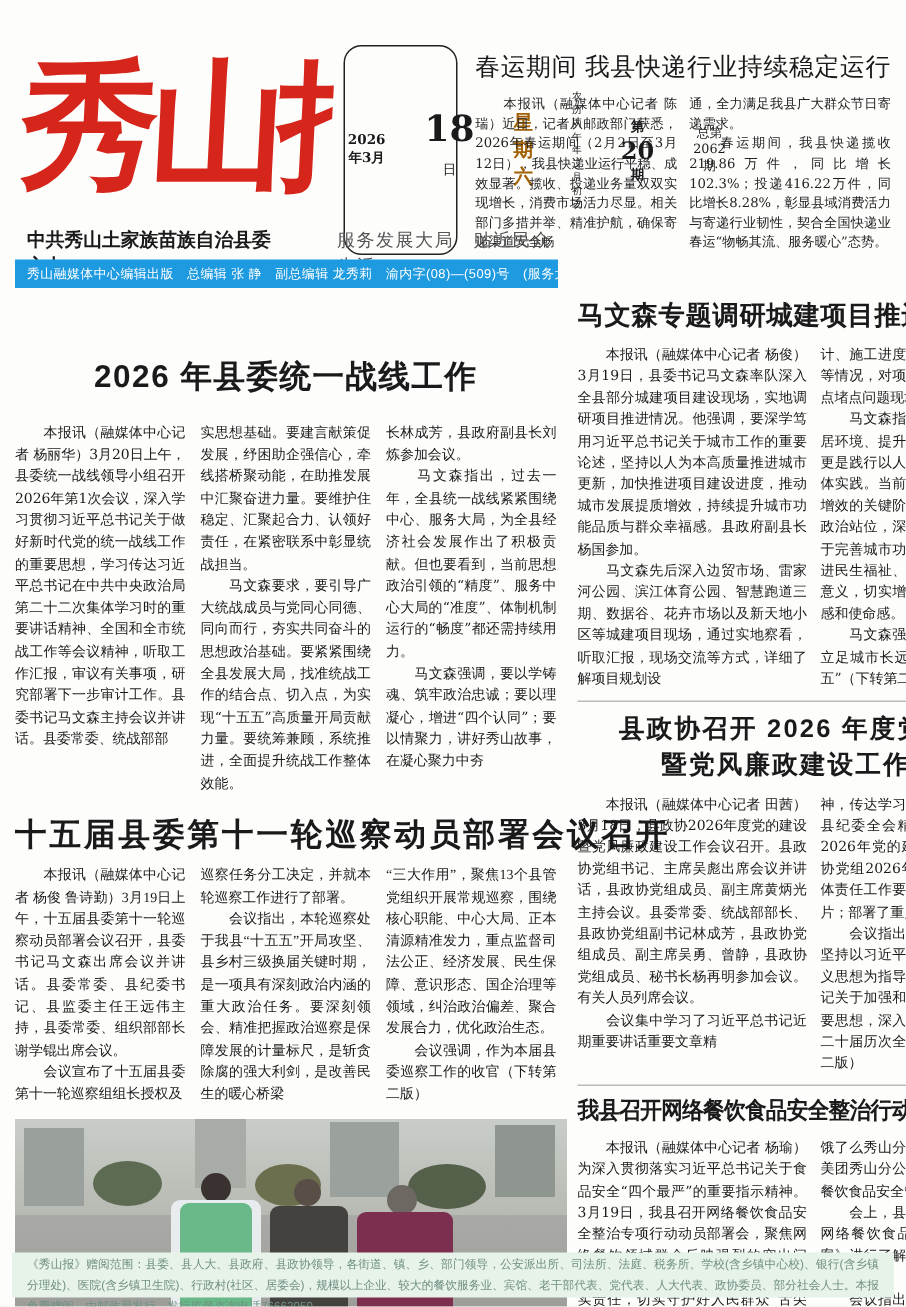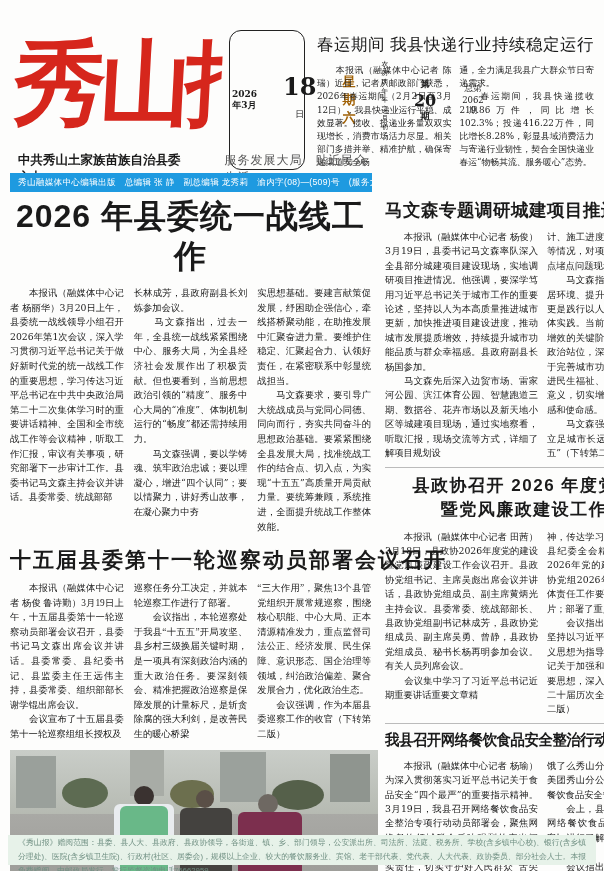--- a/index.html
+++ b/index.html
@@ -46,21 +46,21 @@
     letter-spacing:0.3px; white-space:nowrap; overflow:hidden;
     font-family:"Liberation Sans", sans-serif;
   }
   
   .content { position:absolute; top:196px; left:10px; right:10px; bottom:38px; display:flex; }
   .left-region { width:368px; padding-right:7px; }
   .v-divider { width:1px; background:#c9c9c9; }
   .right-region { flex:1; padding-left:7px; }
   .h-divider { border-top:1px solid #bbb; margin:6px 0; }
   
-  .main-headline { text-align:center; font-weight:900; font-size:32px; line-height:40px; letter-spacing:1px; font-family:"Liberation Sans", sans-serif; }
+  .main-headline { text-align:center; font-weight:900; font-size:21px; line-height:40px; letter-spacing:1px; font-family:"Liberation Sans", sans-serif;margin-top:36px; }
   .body-cols { display:flex; gap:10px; margin-top:10px; }
   .body-cols .col { flex:1; font-size:9.3px; line-height:14.6px; text-align:justify; white-space:pre-line; color:#191919; }
   
   .insp-headline { text-align:center; font-weight:900; font-size:21px; letter-spacing:2px; margin-top:12px; font-family:"Liberation Sans", sans-serif; white-space:nowrap; }
   
   .photo-wrap { margin-top:8px; }
   .photo { position:relative; width:368px; height:198px; overflow:hidden; background:#b9bdb6; }
   .ph-sky { position:absolute; top:0; left:0; right:0; height:64px; background:linear-gradient(#c9cdc8,#b6bab2); }
   .ph-bld { position:absolute; background:#9aa09b; }
   .ph-tree { position:absolute; background:#5d6b52; border-radius:50%; }
@@ -114,25 +114,25 @@
 
   <div class="publisher-bar" style="background:#1e9ae0;">秀山融媒体中心编辑出版　总编辑 张 静　副总编辑 龙秀莉　渝内字(08)—(509)号　(服务大众 免费赠阅)</div>
 
   <div class="content">
 
     <div class="left-region">
       <div>
         <div class="main-headline">2026 年县委统一战线工作</div>
         <div class="body-cols">
           <div class="col">　　本报讯（融媒体中心记者 杨丽华）3月20日上午，县委统一战线领导小组召开2026年第1次会议，深入学习贯彻习近平总书记关于做好新时代党的统一战线工作的重要思想，学习传达习近平总书记在中共中央政治局第二十二次集体学习时的重要讲话精神、全国和全市统战工作等会议精神，听取工作汇报，审议有关事项，研究部署下一步审计工作。县委书记马文森主持会议并讲话。县委常委、统战部部</div>
+          <div class="col">实思想基础。要建言献策促发展，纾困助企强信心，牵线搭桥聚动能，在助推发展中汇聚奋进力量。要维护住稳定、汇聚起合力、认领好责任，在紧密联系中彰显统战担当。
+　　马文森要求，要引导广大统战成员与党同心同德、同向而行，夯实共同奋斗的思想政治基础。要紧紧围绕全县发展大局，找准统战工作的结合点、切入点，为实现“十五五”高质量开局贡献力量。要统筹兼顾，系统推进，全面提升统战工作整体效能。</div>
           <div class="col">长林成芳，县政府副县长刘炼参加会议。
 　　马文森指出，过去一年，全县统一战线紧紧围绕中心、服务大局，为全县经济社会发展作出了积极贡献。但也要看到，当前思想政治引领的“精度”、服务中心大局的“准度”、体制机制运行的“畅度”都还需持续用力。
 　　马文森强调，要以学铸魂、筑牢政治忠诚；要以理凝心，增进“四个认同”；要以情聚力，讲好秀山故事，在凝心聚力中夯</div>
-          <div class="col">实思想基础。要建言献策促发展，纾困助企强信心，牵线搭桥聚动能，在助推发展中汇聚奋进力量。要维护住稳定、汇聚起合力、认领好责任，在紧密联系中彰显统战担当。
-　　马文森要求，要引导广大统战成员与党同心同德、同向而行，夯实共同奋斗的思想政治基础。要紧紧围绕全县发展大局，找准统战工作的结合点、切入点，为实现“十五五”高质量开局贡献力量。要统筹兼顾，系统推进，全面提升统战工作整体效能。</div>
         </div>
       </div>
 
       <div>
         <div class="insp-headline">十五届县委第十一轮巡察动员部署会议召开</div>
         <div class="body-cols" style="margin-top:7px;font-family:Liberation Serif, serif;">
           <div class="col">　　本报讯（融媒体中心记者 杨俊 鲁诗勤）3月19日上午，十五届县委第十一轮巡察动员部署会议召开，县委书记马文森出席会议并讲话。县委常委、县纪委书记、县监委主任王远伟主持，县委常委、组织部部长谢学锟出席会议。
 　　会议宣布了十五届县委第十一轮巡察组组长授权及</div>
           <div class="col">巡察任务分工决定，并就本轮巡察工作进行了部署。
 　　会议指出，本轮巡察处于我县“十五五”开局攻坚、县乡村三级换届关键时期，是一项具有深刻政治内涵的重大政治任务。要深刻领会、精准把握政治巡察是保障发展的计量标尺，是斩贪除腐的强大利剑，是改善民生的暖心桥梁</div>

